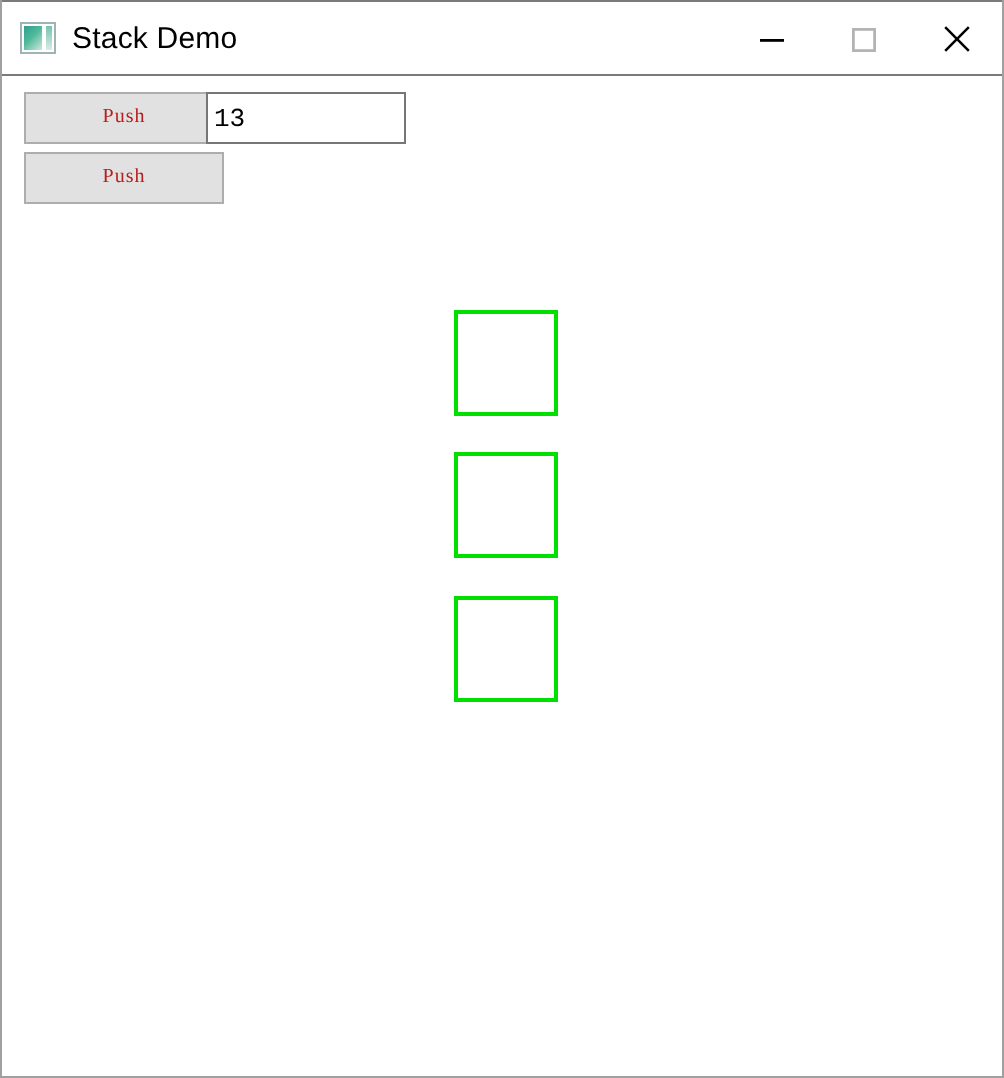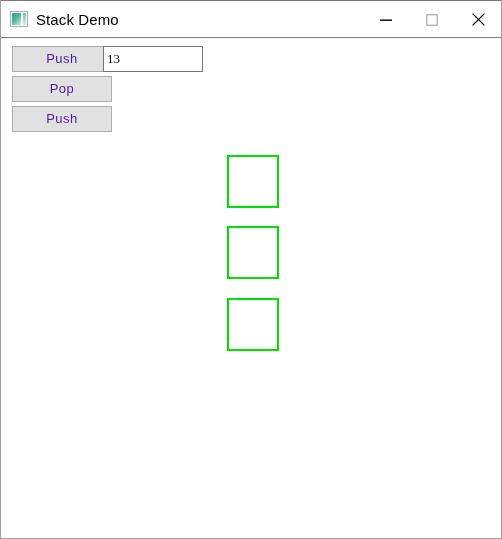--- a/index.html
+++ b/index.html
@@ -114,41 +114,41 @@
     width: 100px;
   }
   .app-btn {
     display: block;
     width: 100px;
     height: 26px;
     margin-bottom: 4px;
     box-sizing: border-box;
     background: #e1e1e1;
     border: 1px solid #adadad;
-    color: #4c1d95;
-    font-family: Liberation Sans, sans-serif;
-    font-size: 13px;
+    color: #b91c1c;
+    font-family: Liberation Serif, serif;
+    font-size: 10px;
     line-height: 24px;
     text-align: center;
     padding: 0;
     cursor: default;
     letter-spacing: 0.5px;
   }
 
   
   .value-input {
     position: absolute;
     left: 102px;
     top: 8px;
     width: 100px;
     height: 26px;
     box-sizing: border-box;
     background: #ffffff;
     border: 1px solid #767676;
-    font-family: Liberation Serif, serif;
+    font-family: Liberation Mono, monospace;
     font-size: 13px;
     color: #000000;
     padding: 0 0 0 3px;
     margin: 0;
     outline: none;
     line-height: 24px;
   }
 
   
   .stack-canvas {
@@ -206,21 +206,20 @@
           </svg>
         </span>
       </button>
     </div>
   </div>
 
   <div class="client">
 
     <div class="btn-column">
       <button class="app-btn">Push</button>
-      <button class="app-btn">Pop</button>
       <button class="app-btn">Push</button>
     </div>
 
     <input class="value-input" type="text" value="13" style="">
 
     <div class="stack-canvas">
       <div class="stack-cell" style="left: 226px; top: 117px; width: 52px; height: 53px; border-color: rgb(0, 224, 0);"></div>
       <div class="stack-cell" style="left: 226px; top: 188px; width: 52px; height: 53px; border-color: rgb(0, 224, 0);"></div>
       <div class="stack-cell" style="left: 226px; top: 260px; width: 52px; height: 53px; border-color: rgb(0, 224, 0);"></div>
     </div>

